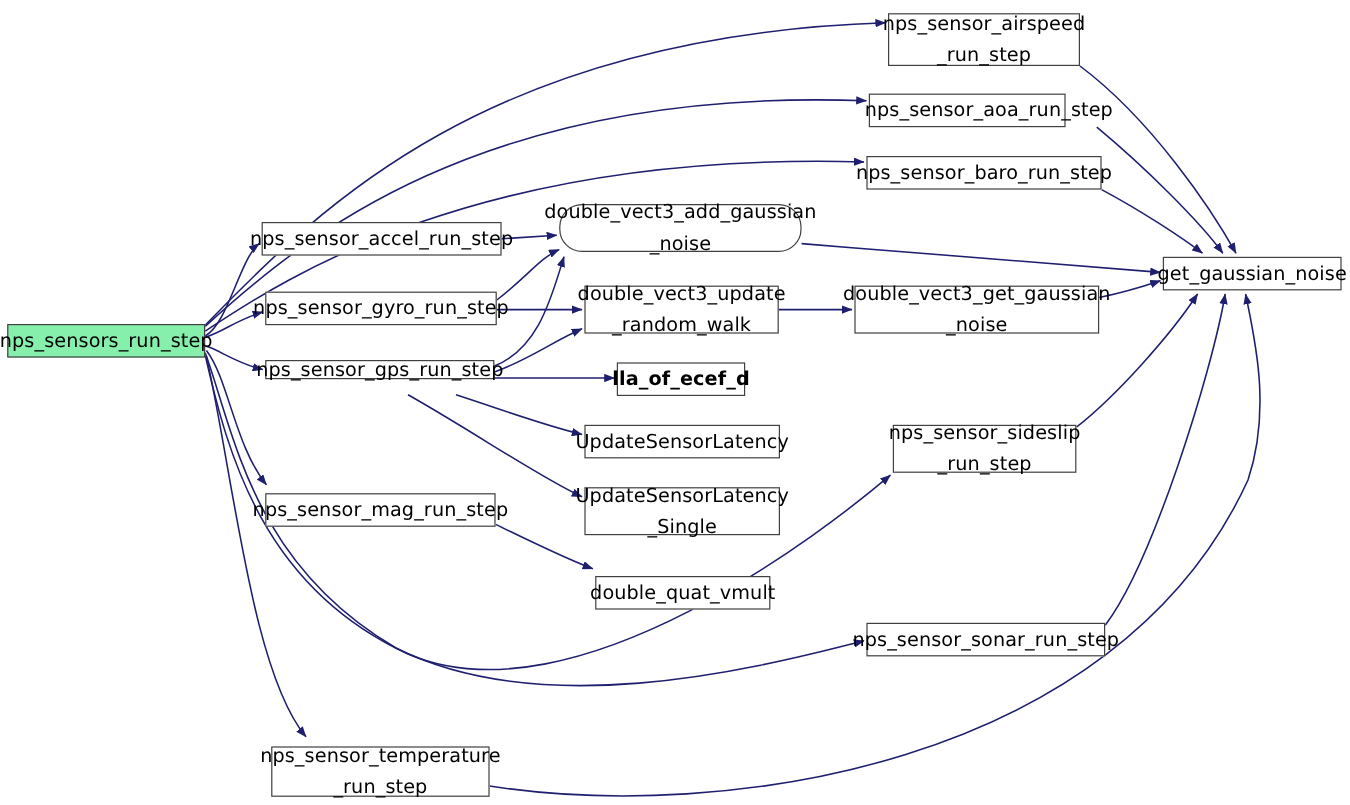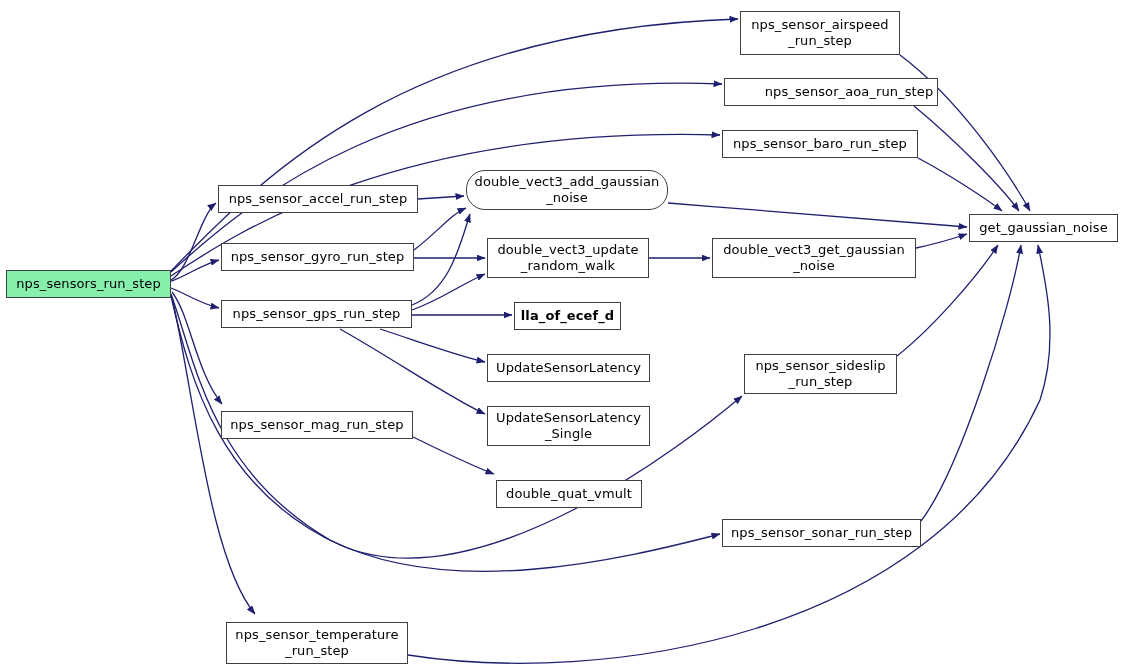--- a/index.html
+++ b/index.html
@@ -27,22 +27,22 @@
   .gnode {
     position: absolute;
     box-sizing: border-box;
     background: #ffffff;
     border: 1px solid #404040;
     display: flex;
     align-items: center;
     justify-content: center;
     text-align: center;
     color: #000000;
-    font-size: 13px;
-    line-height: 16px;
+    font-size: 16px;
+    line-height: 26px;
     letter-spacing: 0.1px;
     white-space: pre-line;
     z-index: 3;
   }
   .gnode.highlight {
     background: #86efac;
     border-color: #404040;
   }
   .gnode .nlabel {
     display: block;
@@ -89,32 +89,32 @@
         <path d="M897,356 C930,330 975,280 998,245" fill="none" stroke="#1f1f70" stroke-width="1.3" marker-end="url(#arrowhead)"></path>
         <path d="M921,521 C960,470 1010,310 1021,245" fill="none" stroke="#1f1f70" stroke-width="1.3" marker-end="url(#arrowhead)"></path>
         <path d="M408,655 C600,685 930,640 1040,400 C1060,340 1045,280 1038,245" fill="none" stroke="#1f1f70" stroke-width="1.3" marker-end="url(#arrowhead)"></path>
       </g>
   </svg>
 
   <div id="nodes-group">
       <div class="gnode highlight" style="left: 6px; top: 270px; width: 165px; height: 28px;"><span class="nlabel">nps_sensors_run_step</span></div>
       <div class="gnode" style="left: 740px; top: 11px; width: 160px; height: 44px;"><span class="nlabel">nps_sensor_airspeed
 _run_step</span></div>
-      <div class="gnode" style="left: 724px; top: 78px; width: 214px; height: 28px; padding-left: 36px;"><span class="nlabel">nps_sensor_aoa_run_step</span></div>
+      <div class="gnode" style="left: 724px; top: 78px; width: 164px; height: 28px; padding-left: 36px;"><span class="nlabel">nps_sensor_aoa_run_step</span></div>
       <div class="gnode" style="left: 722px; top: 130px; width: 196px; height: 28px;"><span class="nlabel">nps_sensor_baro_run_step</span></div>
       <div class="gnode" style="left: 218px; top: 185px; width: 200px; height: 28px;"><span class="nlabel">nps_sensor_accel_run_step</span></div>
       <div class="gnode" style="left: 466px; top: 170px; width: 202px; height: 40px; border-radius: 19px;"><span class="nlabel">double_vect3_add_gaussian
 _noise</span></div>
       <div class="gnode" style="left: 969px; top: 214px; width: 149px; height: 28px; text-align: center;"><span class="nlabel">get_gaussian_noise</span></div>
       <div class="gnode" style="left: 221px; top: 243px; width: 193px; height: 28px;"><span class="nlabel">nps_sensor_gyro_run_step</span></div>
       <div class="gnode" style="left: 487px; top: 238px; width: 162px; height: 40px;"><span class="nlabel">double_vect3_update
 _random_walk</span></div>
       <div class="gnode" style="left: 712px; top: 238px; width: 204px; height: 40px;"><span class="nlabel">double_vect3_get_gaussian
 _noise</span></div>
-      <div class="gnode" style="left: 221px; top: 300px; width: 191px; height: 28px;"><span class="nlabel">nps_sensor_gps_run_step</span></div>
+      <div class="gnode" style="left: 221px; top: 300px; width: 191px; height: 16px;"><span class="nlabel">nps_sensor_gps_run_step</span></div>
       <div class="gnode" style="left: 514px; top: 302px; width: 107px; height: 28px; font-weight: bold;"><span class="nlabel">lla_of_ecef_d</span></div>
       <div class="gnode" style="left: 487px; top: 354px; width: 163px; height: 28px;"><span class="nlabel">UpdateSensorLatency</span></div>
       <div class="gnode" style="left: 744px; top: 354px; width: 153px; height: 40px;"><span class="nlabel">nps_sensor_sideslip
 _run_step</span></div>
       <div class="gnode" style="left: 487px; top: 406px; width: 163px; height: 40px;"><span class="nlabel">UpdateSensorLatency
 _Single</span></div>
       <div class="gnode" style="left: 221px; top: 411px; width: 192px; height: 28px;"><span class="nlabel">nps_sensor_mag_run_step</span></div>
       <div class="gnode" style="left: 496px; top: 480px; width: 146px; height: 28px;"><span class="nlabel">double_quat_vmult</span></div>
       <div class="gnode" style="left: 722px; top: 519px; width: 199px; height: 28px; text-align: center;"><span class="nlabel">nps_sensor_sonar_run_step</span></div>
       <div class="gnode" style="left: 226px; top: 622px; width: 182px; height: 42px;"><span class="nlabel">nps_sensor_temperature

